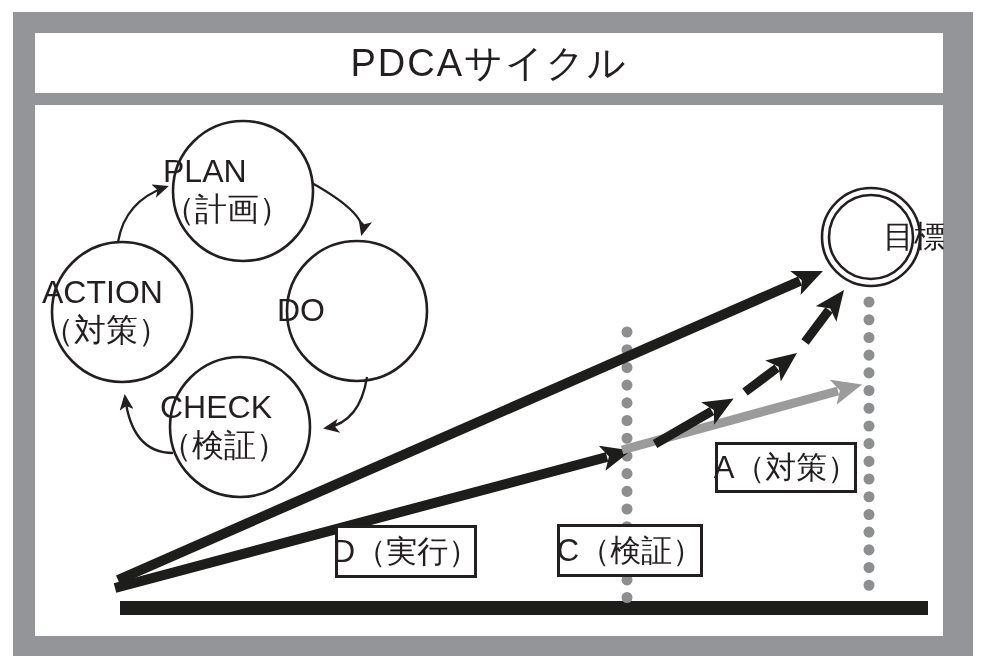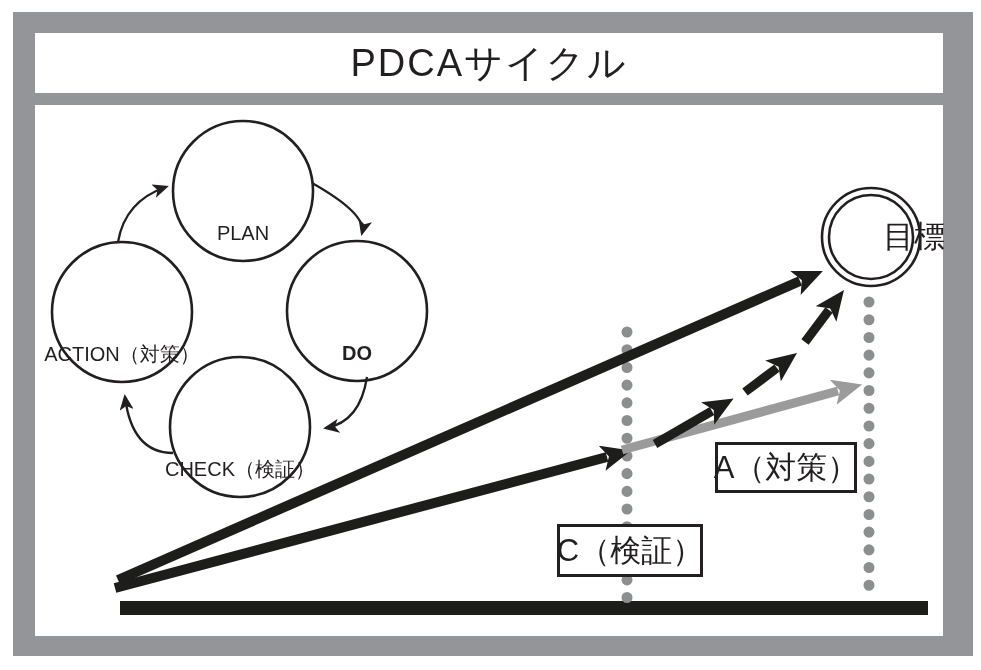--- a/index.html
+++ b/index.html
@@ -6,22 +6,22 @@
   body{font-family:"Liberation Sans","DejaVu Sans",sans-serif;color:#231f20;}
   #page{position:relative;width:981px;height:670px;background:#ffffff;overflow:hidden;}
   
   .frame{position:absolute;left:13px;top:12px;width:960px;height:644px;background:#939598;}
   .titlebar{position:absolute;left:35px;top:33px;width:908px;height:60px;background:#ffffff;
             display:flex;align-items:center;justify-content:center;}
   .titlebar span{font-size:38px;letter-spacing:2px;color:#231f20;}
   .mainarea{position:absolute;left:35px;top:105px;width:908px;height:531px;background:#ffffff;}
   svg.diagram{position:absolute;left:0;top:0;width:981px;height:670px;}
   
-  .cyclelabel{position:absolute;display:flex;flex-direction:row;align-items:flex-end;
-              justify-content:center;text-align:center;font-size:20px;line-height:1.18;
+  .cyclelabel{position:absolute;display:flex;flex-direction:column;align-items:flex-start;
+              justify-content:center;text-align:center;font-size:32px;line-height:1.18;
               color:#231f20;width:160px;height:110px;transform:translate(-50%,-50%);}
   
   .goallabel{position:absolute;left:871px;top:237px;transform:translate(-50%,-50%);
              font-size:31px;color:#231f20;white-space:nowrap;margin-left:43px;}
   
   .phasebox{position:absolute;background:#ffffff;border:3px solid #231f20;
             display:flex;align-items:center;justify-content:center;font-size:31px;
             color:#231f20;white-space:nowrap;box-sizing:border-box;}
   #box-p{left:112px;top:520px;width:145px;height:53px;}
   #box-d{left:335px;top:525px;width:142px;height:53px;}
@@ -77,35 +77,39 @@
     <path d="M 367 377 Q 360 422 326 428" fill="none" stroke="#231f20" stroke-width="2.3" marker-end="url(#mSmall)"></path>
     <path d="M 173 453 Q 132 453 125 397" fill="none" stroke="#231f20" stroke-width="2.3" marker-end="url(#mSmall)"></path>
     <path d="M 118 242 Q 125 201 166 187" fill="none" stroke="#231f20" stroke-width="2.3" marker-end="url(#mSmall)"></path>
 
     <circle cx="871" cy="237" r="49" fill="#ffffff" stroke="#231f20" stroke-width="2.6"></circle>
     <circle cx="871" cy="237" r="42" fill="#ffffff" stroke="#231f20" stroke-width="2.6"></circle>
   </svg>
 
   <div class="cyclelabel" style="left:243px;top:191px;">
     <span>PLAN</span>
+    <span>（計画）</span>
   </div>
-  <div class="cyclelabel" style="left:357px;top:311px;font-weight:bold;">
+  <div class="cyclelabel" style="left:357px;top:311px;">
     <span>DO</span>
   </div>
   <div class="cyclelabel" style="left:122px;top:312px;">
     <span>ACTION</span>
     <span>（対策）</span>
   </div>
   <div class="cyclelabel" style="left:240px;top:427px;">
     <span>CHECK</span>
     <span>（検証）</span>
   </div>
 
   <div class="goallabel">目標</div>
 
+  <div class="phasebox" id="box-d">
+    <span>D（実行）</span>
+  </div>
   <div class="phasebox" id="box-c">
     <span>C（検証）</span>
   </div>
   <div class="phasebox" id="box-a">
     <span>A（対策）</span>
   </div>
 
 </div>
 
 </body></html>

